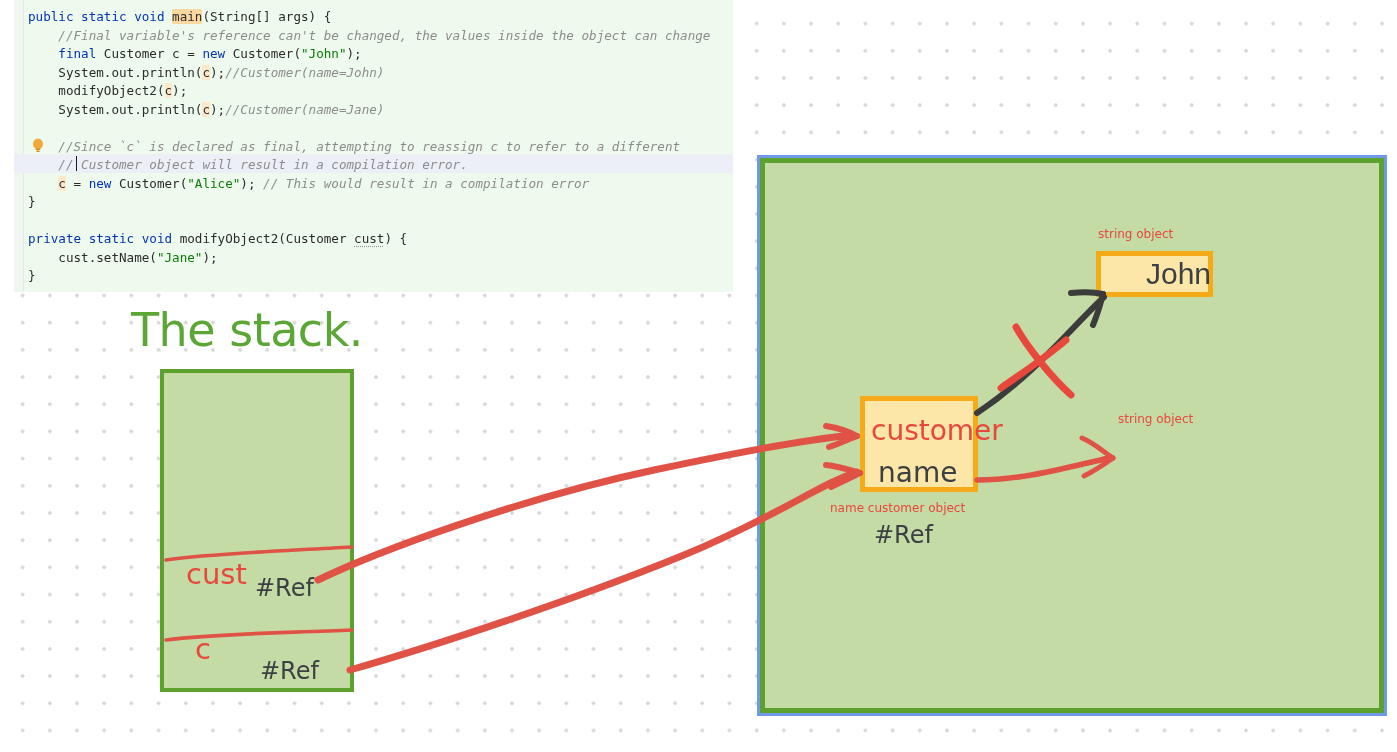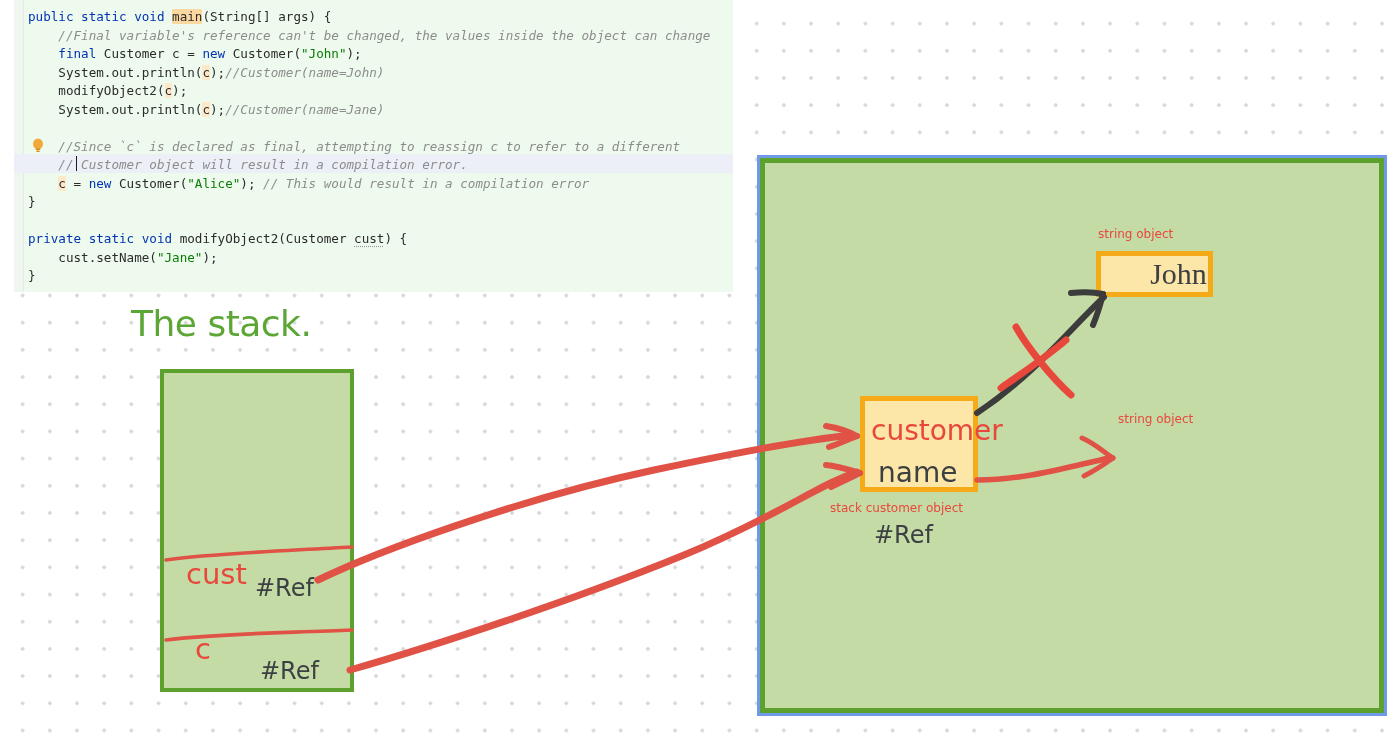--- a/index.html
+++ b/index.html
@@ -46,21 +46,21 @@
   #bulb{
     position:absolute;left:17px;top:138px;width:14px;height:16px;z-index:7;
   }
   #caret{
     position:absolute;left:62px;top:156px;width:1.4px;height:15px;background:#1c1c1c;z-index:8;
   }
 
   
   #stack-title{
     position:absolute;left:117px;top:303px;
-    font-size:36px;color:#5ca636;letter-spacing:-0.5px;
+    font-size:46px;color:#5ca636;letter-spacing:-0.5px;
     font-family:"DejaVu Sans", sans-serif;font-weight:400;z-index:4;
   }
   #heap-title{
     position:absolute;left:818px;top:97px;
     font-size:50px;color:#00b0c7;letter-spacing:-0.5px;
     font-family:"DejaVu Sans", sans-serif;font-weight:400;z-index:4;
   }
 
   
   #stack-box{
@@ -73,21 +73,21 @@
   
   #heap-box{
     position:absolute;left:746px;top:158px;width:624px;height:555px;
     background:#c5dba6;border:5px solid #5ca02e;box-sizing:border-box;
     outline:3px solid #6f9ae8;outline-offset:0px;z-index:2;
   }
   .obj-box{
     position:absolute;background:#fce6a8;border:5px solid #f5ab17;
     box-sizing:border-box;z-index:6;
     display:flex;align-items:center;justify-content:center;
-    color:#3c4043;font-family:Liberation Serif, serif;padding-left:48px;
+    color:#3c4043;font-family:Liberation Sans, sans-serif;padding-left:48px;
   }
   #john-box{left:1082px;top:251px;width:117px;height:46px;font-size:30px;}
   #jane-box{left:1100px;top:436px;width:117px;height:44px;font-size:30px;}
   #customer-box{
     left:846px;top:396px;width:118px;height:96px;display:block;
   }
   #customer-title{
     position:absolute;left:857px;top:414px;color:#e8483c;font-size:28px;
     font-family:"DejaVu Sans", sans-serif;z-index:7;
   }
@@ -132,21 +132,21 @@
   <div id="heap-box"></div>
 
   <div class="red-cap" style="left:1084px;top:227px;">string object</div>
   <div class="obj-box" id="john-box">John</div>
 
   <div class="red-cap" style="left:1104px;top:412px;">string object</div>
 
   <div class="obj-box" id="customer-box"></div>
   <div id="customer-title">customer</div>
   <div id="customer-name">name</div>
-  <div class="red-cap" style="left:816px;top:501px;">stack customer object</div>
+  <div class="red-cap" style="left:816px;top:501px;">name customer object</div>
   <div class="gray-cap" style="left:860px;top:521px;">#Ref</div>
 
   <svg id="svg-overlay">
 
     <path d="M152 560 C 200 553, 270 551, 338 547" stroke="#e05245" stroke-width="3.6" fill="none" stroke-linecap="round"></path>
     <path d="M152 640 C 205 633, 275 633, 338 630" stroke="#e05245" stroke-width="3.6" fill="none" stroke-linecap="round"></path>
 
     <path d="M304 580 C 360 553, 500 500, 640 470 C 720 453, 790 440, 838 435" stroke="#e05245" stroke-width="7" fill="none" stroke-linecap="round"></path>
     <path d="M812 426 C 824 428, 836 432, 843 436" stroke="#e05245" stroke-width="6" fill="none" stroke-linecap="round"></path>
     <path d="M815 447 C 824 444, 835 439, 843 436" stroke="#e05245" stroke-width="6" fill="none" stroke-linecap="round"></path>

